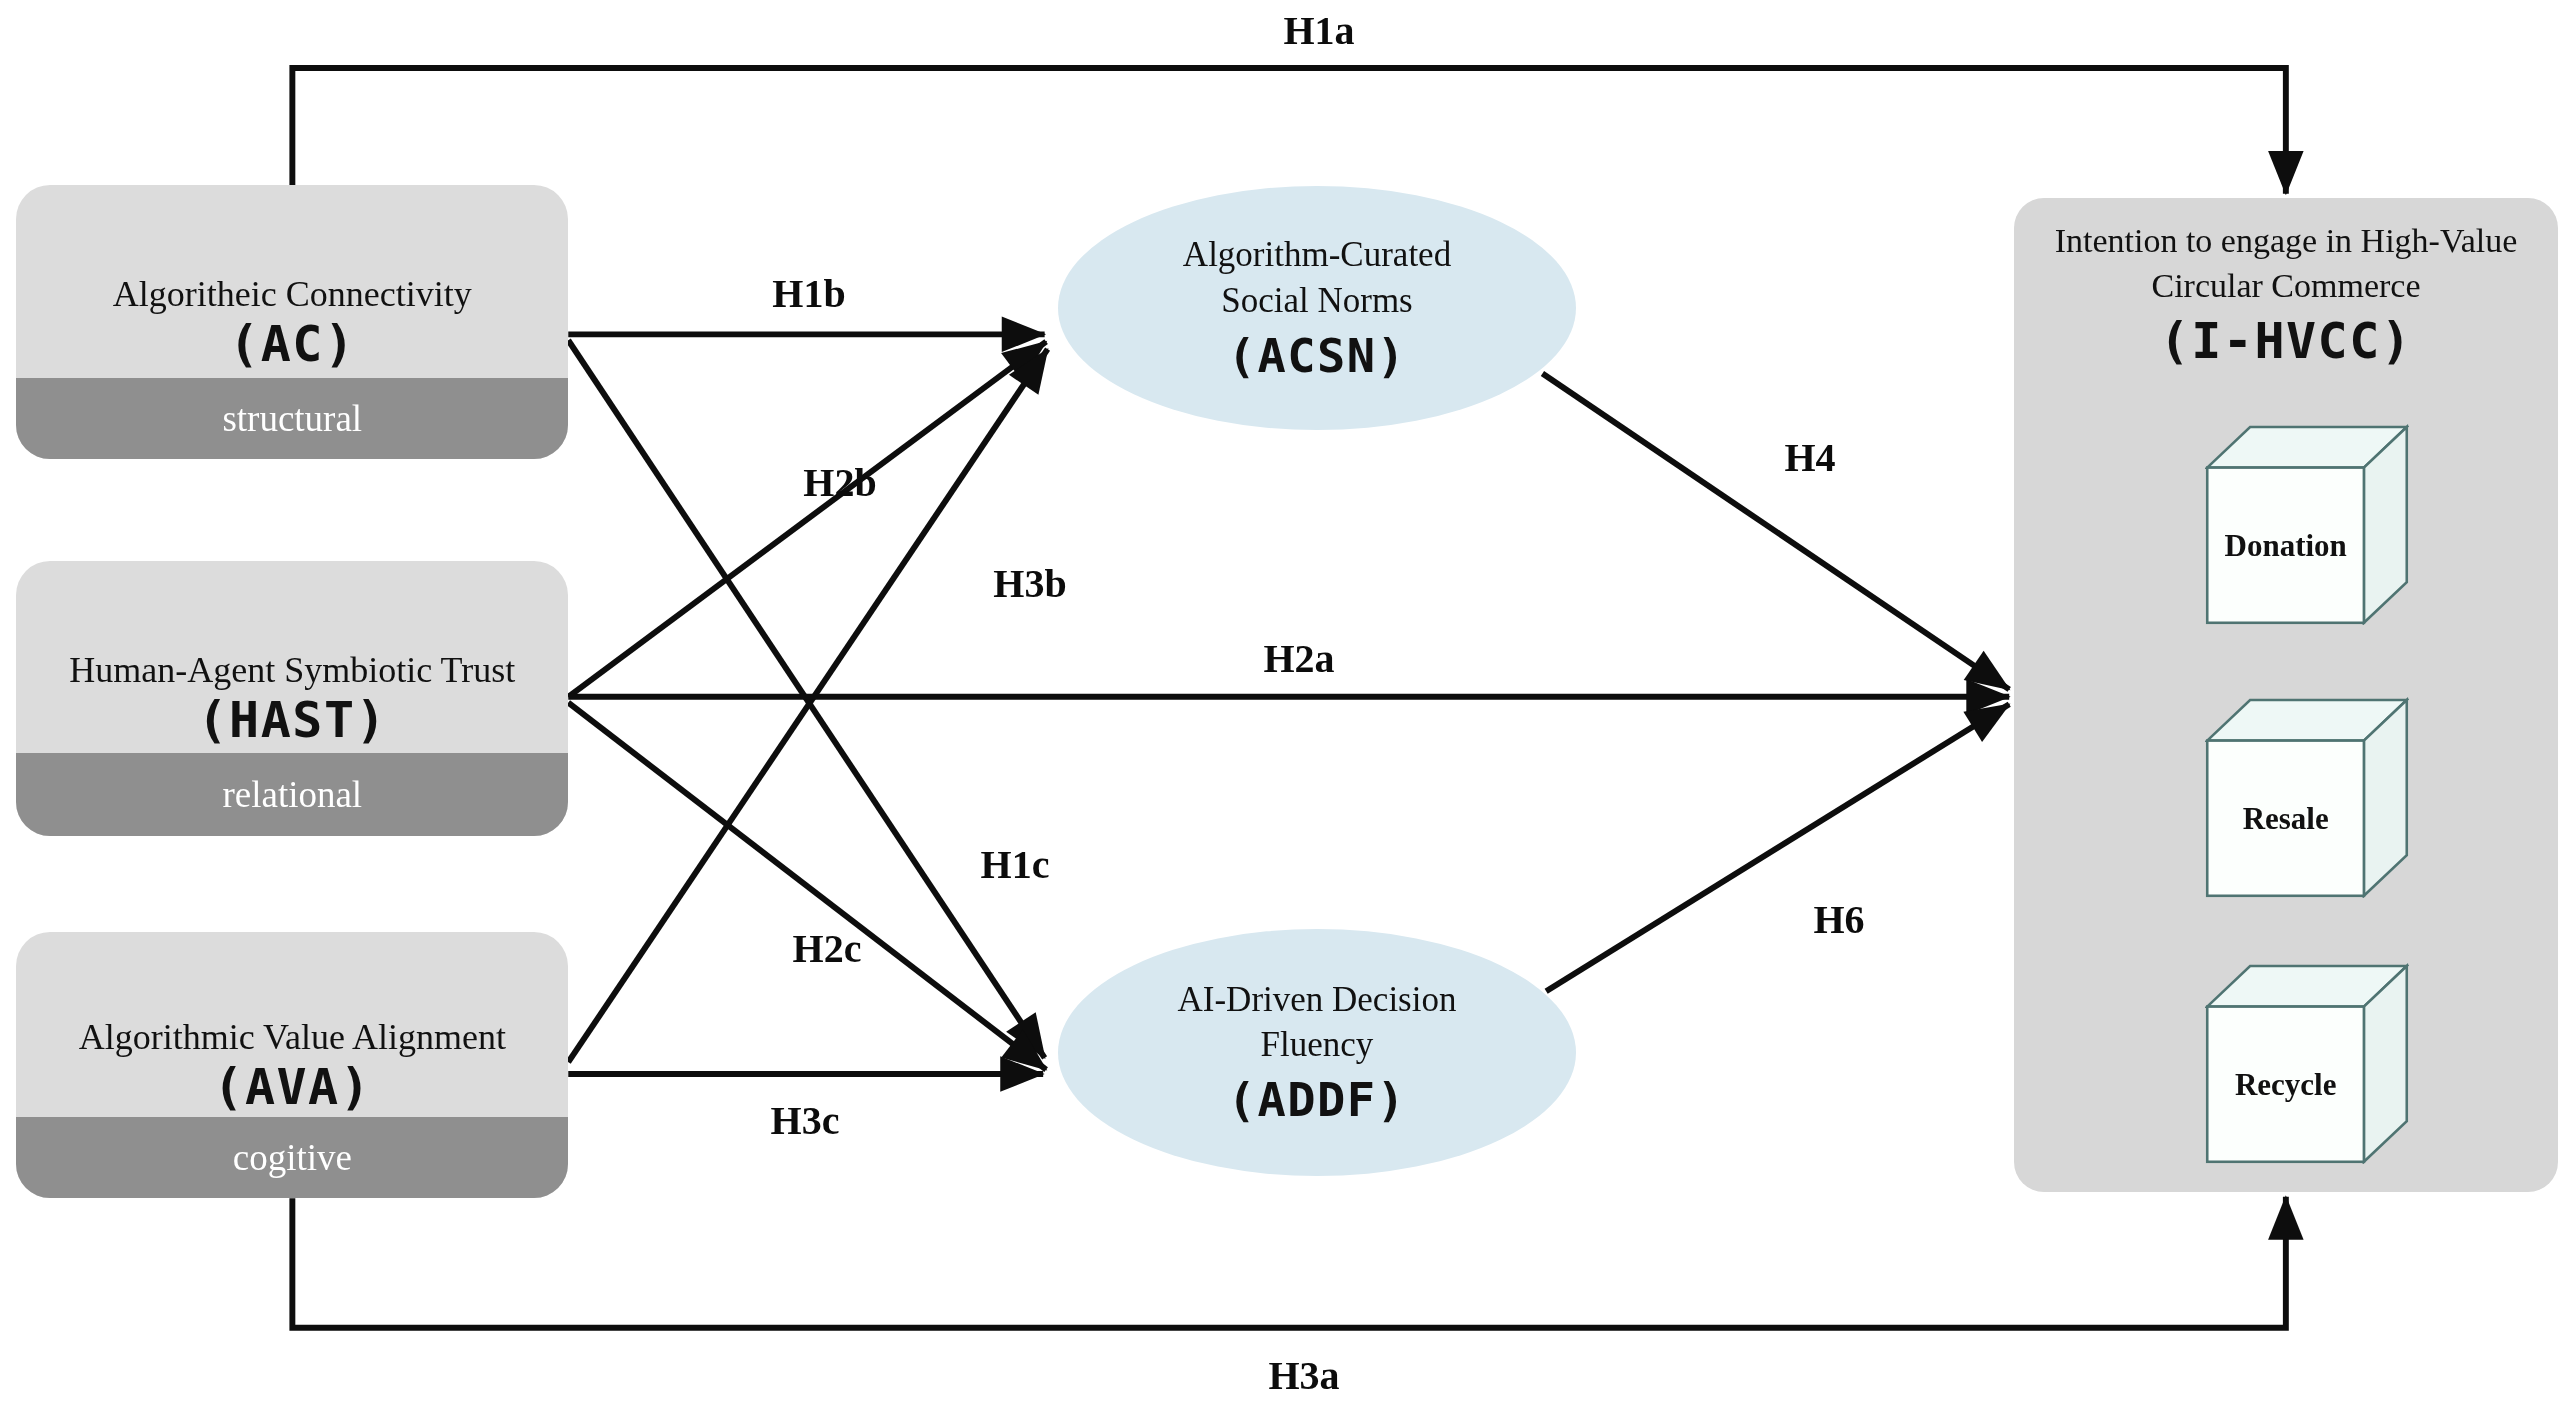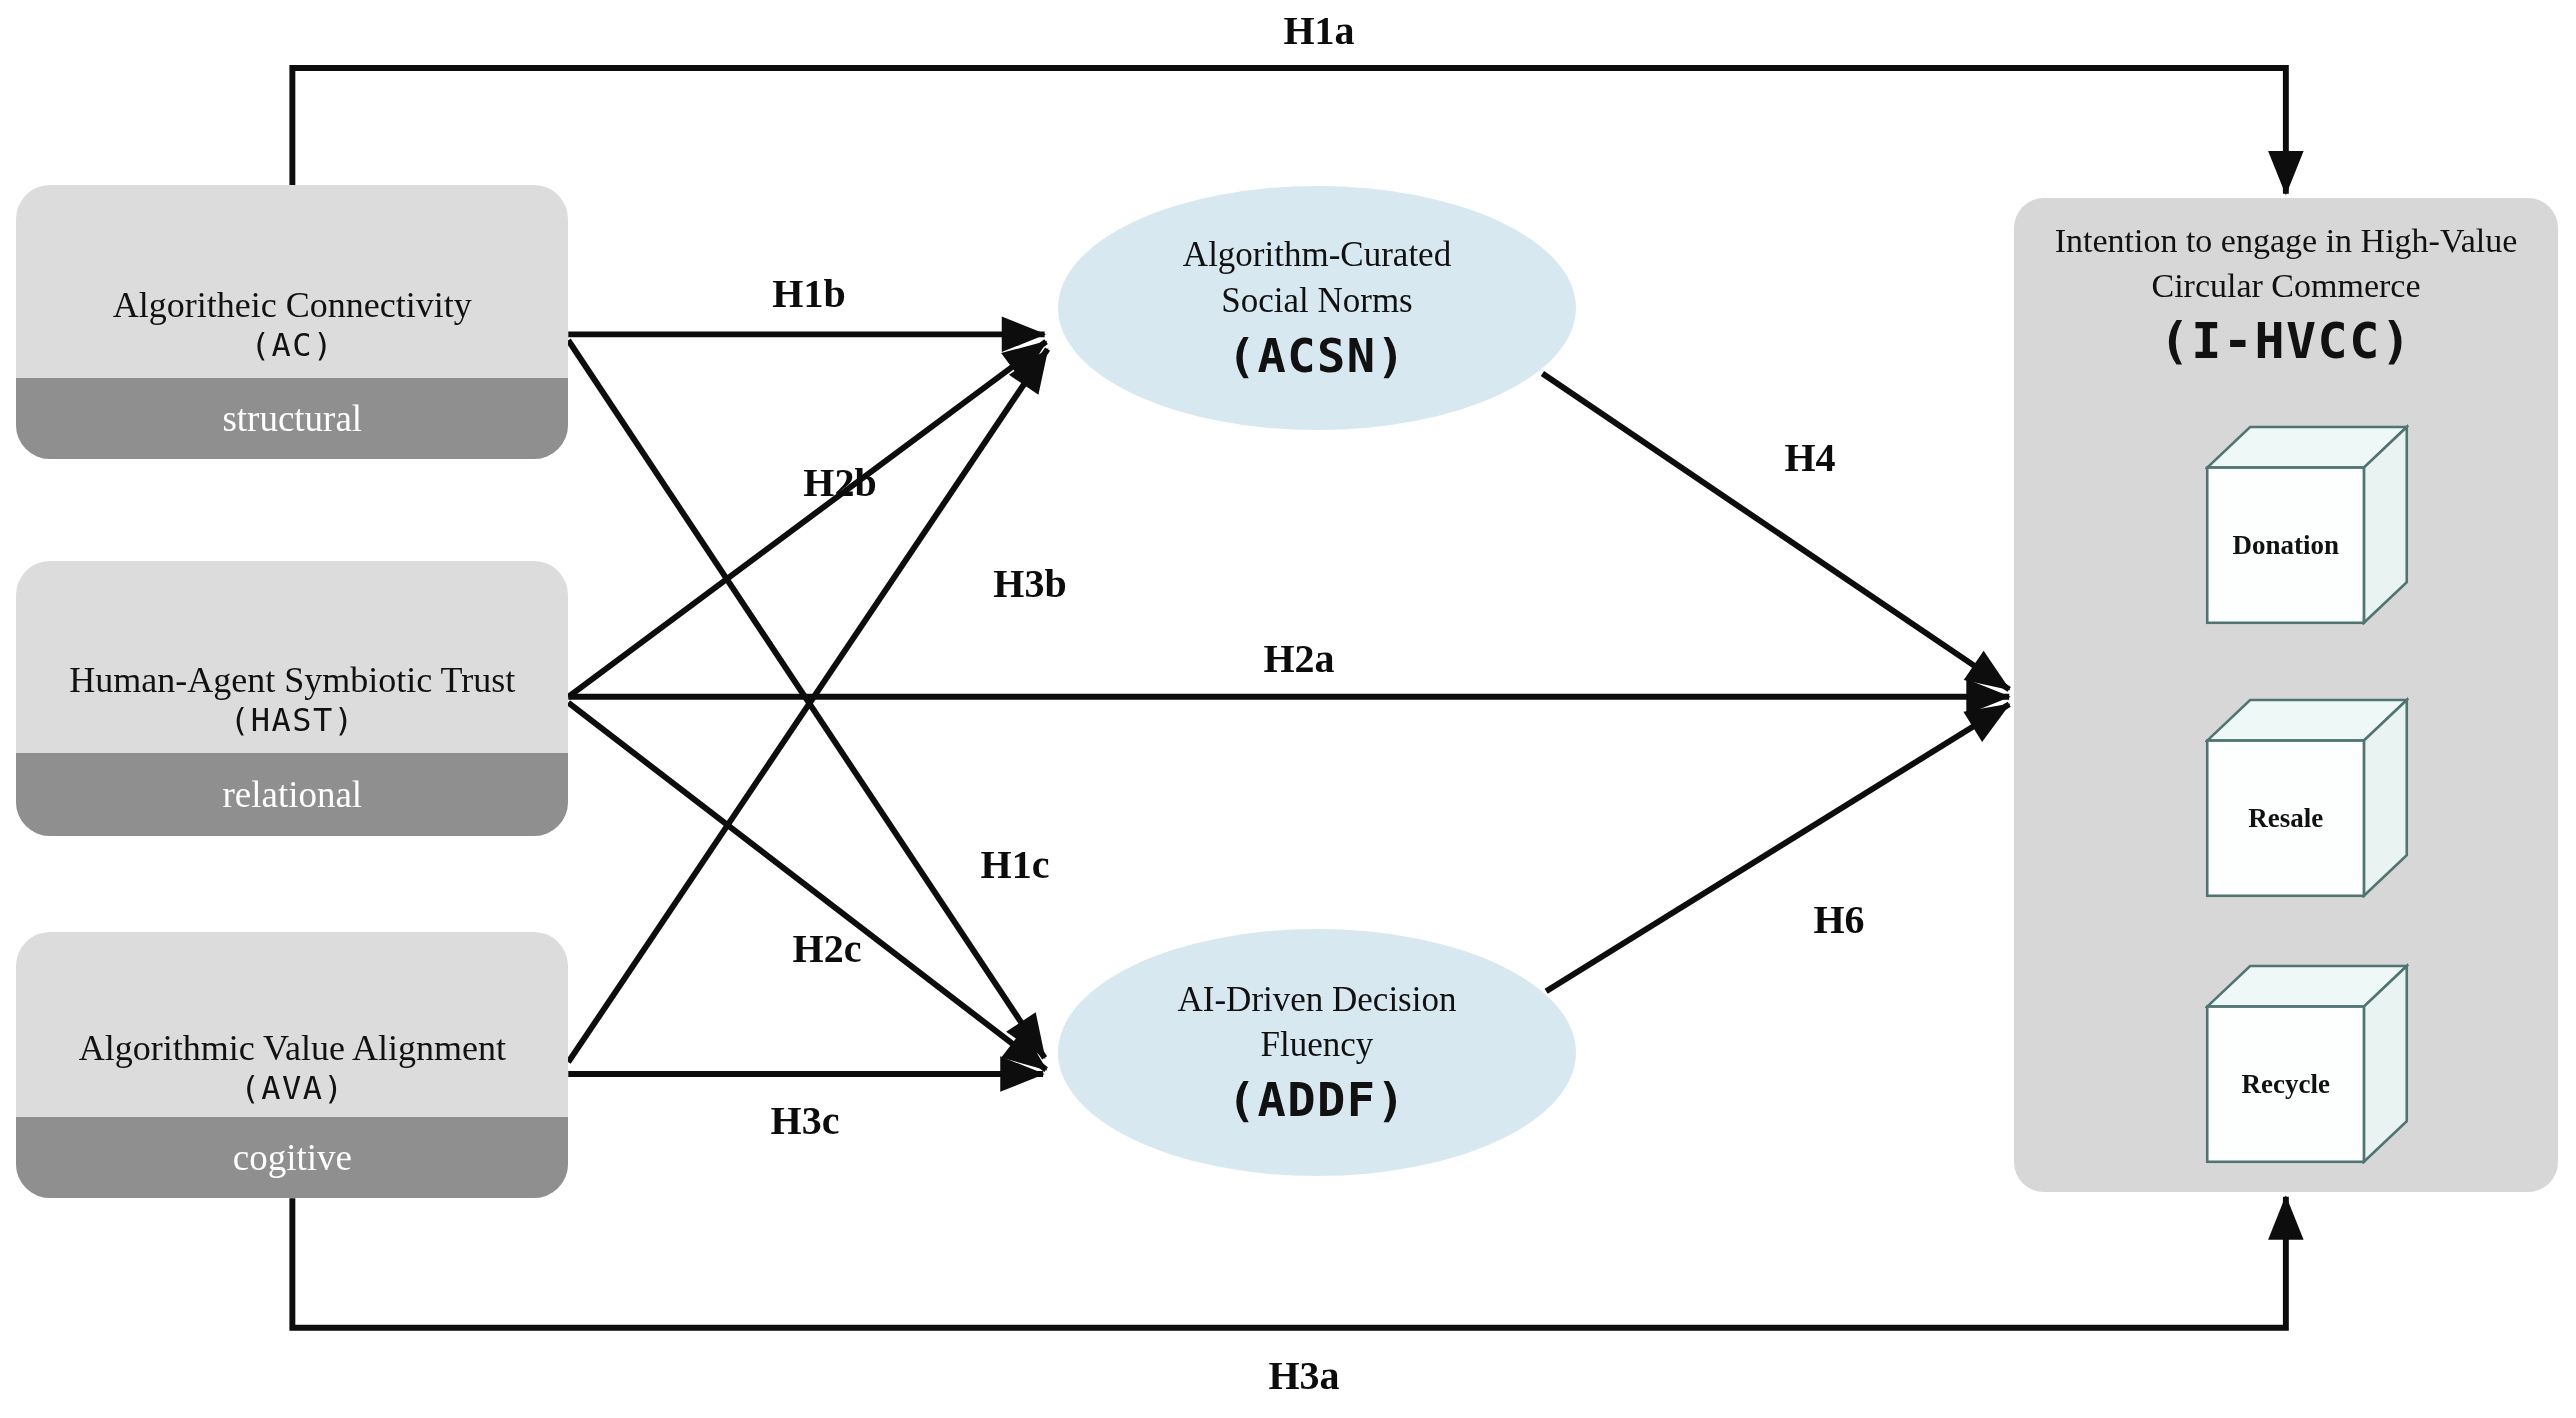--- a/index.html
+++ b/index.html
@@ -9,22 +9,22 @@
 
   svg.arrows { position:absolute; left:0; top:0; }
   .aline { stroke:var(--arrow,#0d0d0d); stroke-width:8; fill:none; }
   .ahead { fill:var(--arrow,#0d0d0d); }
 
   .construct { position:absolute; left:16.3px; width:552px; background:var(--box_fill,#dcdcdc);
                border-radius:34px; display:flex; flex-direction:column; }
   .construct-body { flex:1; display:flex; flex-direction:column; align-items:center;
                     justify-content:center; padding-top:84px; text-align:center; }
   .construct-title { font-size:36px; line-height:1.2; }
-  .construct-acronym { font-family:"DejaVu Sans Mono", monospace; font-weight:400;
-                       font-size:32px; line-height:1.15; letter-spacing:1.5px; }
+  .construct-acronym { font-family:"DejaVu Sans Mono", monospace; font-weight:700;
+                       font-size:50px; line-height:1.15; letter-spacing:1.5px; }
   .construct-strip { height:81px; background:var(--box_strip,#8f8f8f);
                      border-radius:0 0 34px 34px; display:flex; align-items:center;
                      justify-content:center; color:var(--strip_text,#fff); font-size:37px; }
 
   .mediator { position:absolute; border-radius:50%; background:var(--ellipse_fill,#d8e8f0);
               display:flex; flex-direction:column; align-items:center; justify-content:center;
               text-align:center; }
   .med-line { font-size:35px; line-height:1.3; }
   .med-acronym { font-family:"DejaVu Sans Mono", monospace; font-weight:700;
                  font-size:47px; line-height:1.2; margin-top:4.4px; letter-spacing:1.5px; }
@@ -36,21 +36,21 @@
   .outcome-acronym { font-family:"DejaVu Sans Mono", monospace; font-weight:700;
                      font-size:50px; margin-top:3px; text-align:center; letter-spacing:1.5px; }
 
   .cube { position:absolute; left:191px; width:204px; height:201px; }
   .cube svg { position:absolute; left:0; top:0; }
   .cube-front { fill:var(--cube_face,#fcfffd); stroke:var(--cube_stroke,#4f7472); stroke-width:3.5; }
   .cube-top   { fill:var(--cube_face_top,#eef8f6); stroke:var(--cube_stroke,#4f7472); stroke-width:3.5; }
   .cube-side  { fill:var(--cube_face_side,#e9f3f1); stroke:var(--cube_stroke,#4f7472); stroke-width:3.5; }
   .cube-label { position:absolute; left:2.2px; top:44px; width:157px; height:155px;
                 display:flex; align-items:center; justify-content:center;
-                font-weight:700; font-size:27px; }
+                font-weight:700; font-size:31px; }
 
   .hlabel { position:absolute; transform:translate(-50%,-50%); font-weight:700;
             font-size:40px; color:#0c0c0c; white-space:nowrap; }
 </style>
 </head>
 <body>
 
 <div class="canvas">
 
   <svg class="arrows" width="2576" height="1418" viewBox="0 0 3482 1917">

